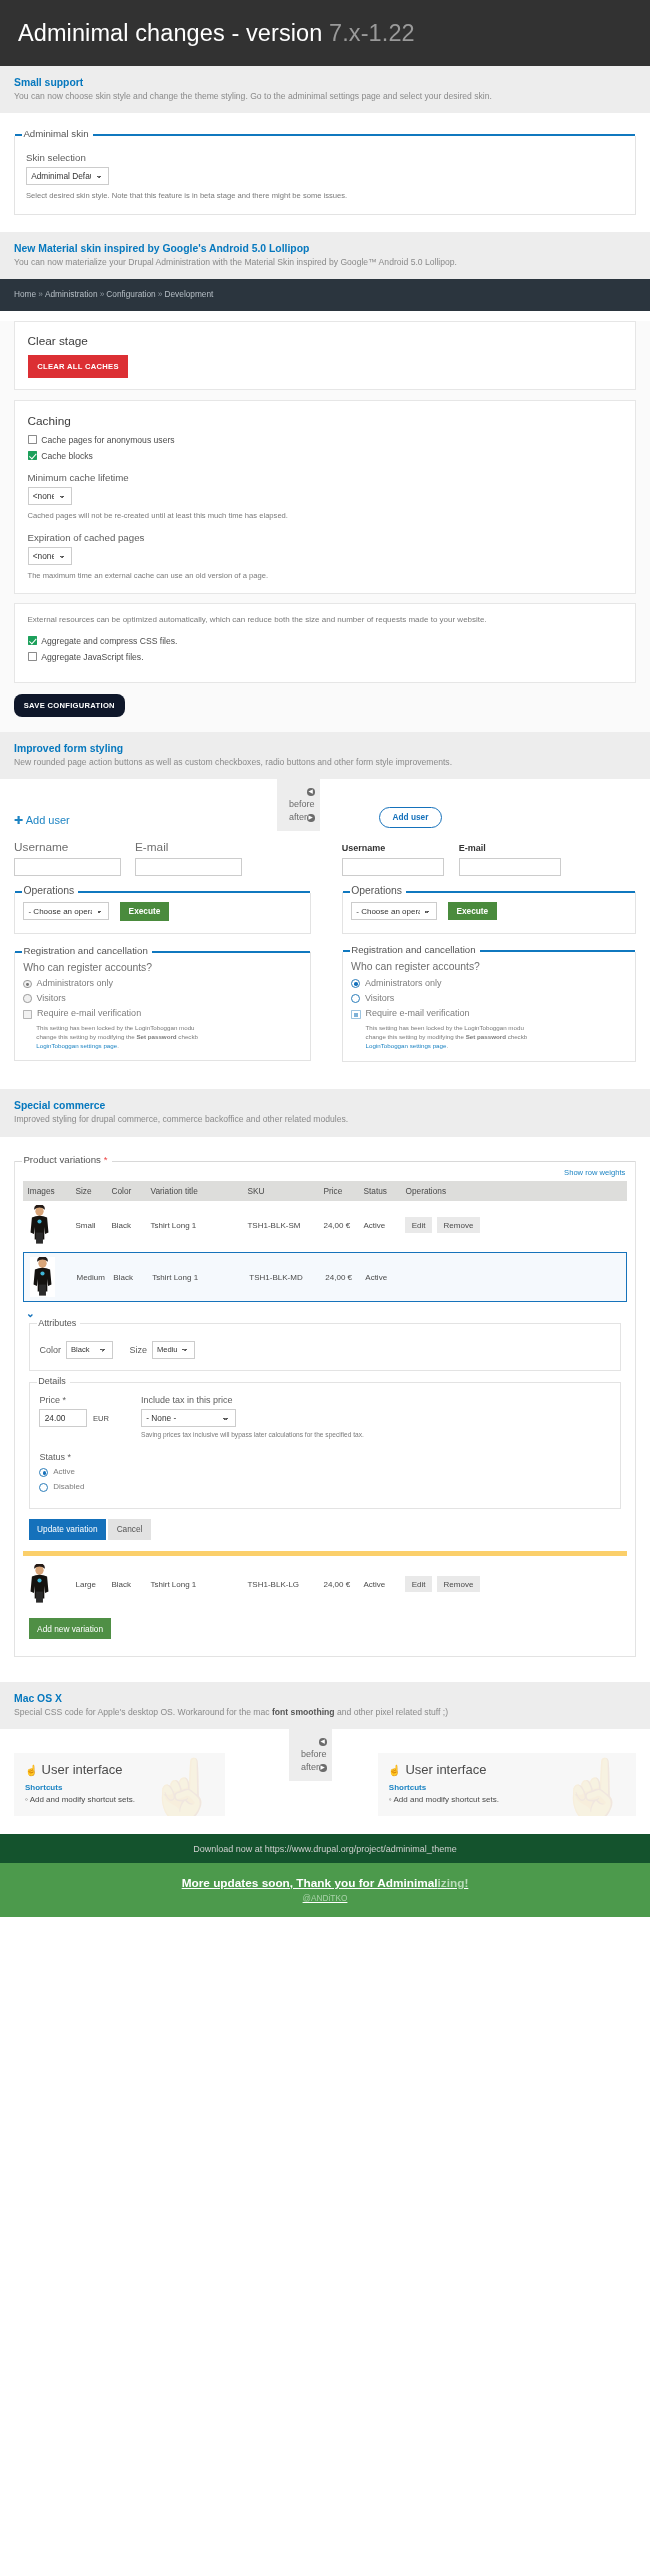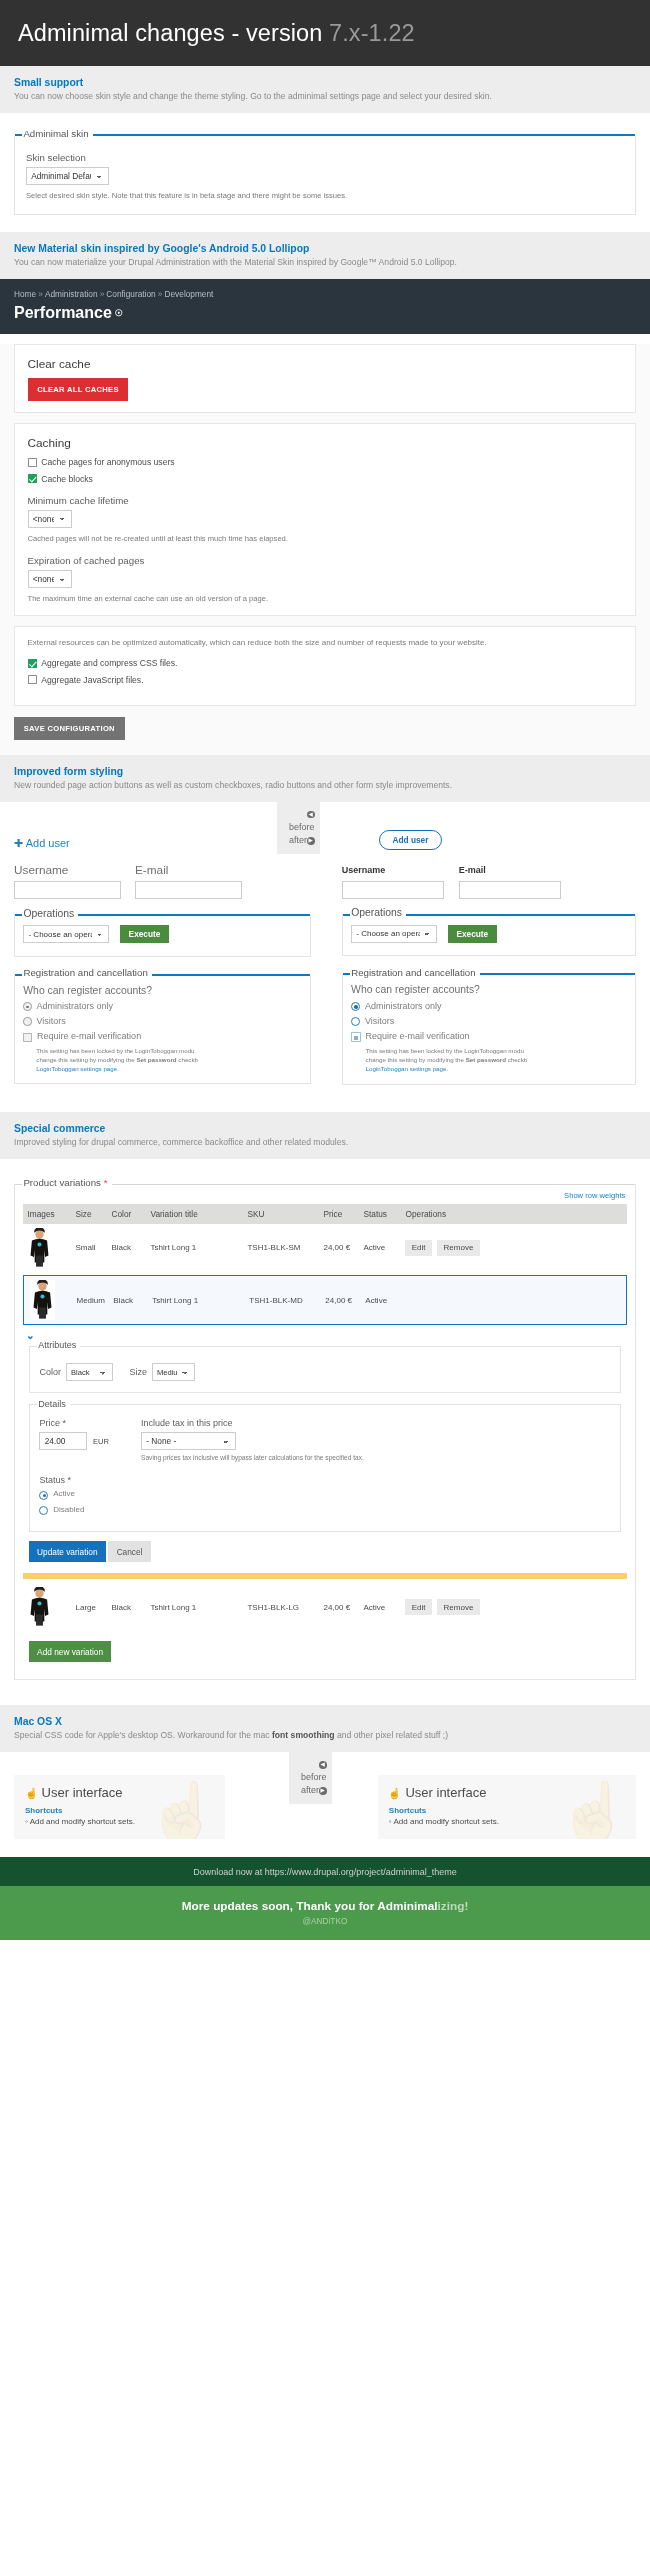--- a/index.html
+++ b/index.html
@@ -82,21 +82,21 @@
   .panel {
     background:#fff; border:0.7px solid #e6e6e6; margin:9.7px 14px 0 14px;
     padding:9.7px 12.5px 11px 12.5px;
   }
   .panel h3 { margin:2.8px 0 7px 0; font-size:11.8px; font-weight:400; color:#3b3b3b; }
 
   .btn { display:inline-block; border:none; color:#fff; font-size:7.6px;
     font-weight:bold; letter-spacing:0.3px; padding:7px 9.7px; cursor:pointer;
     font-family:"Liberation Sans", sans-serif; }
   .btn-red { background:#dc2f34; }
-  .btn-green { background:#737373; }
+  .btn-green { background:#0f172a;border-radius:8px; }
   .btn-green2 { background:#4a8b3d; font-weight:bold; letter-spacing:0; padding:4.2px 8.3px; font-size:8.3px;}
   .btn-blue { background:#1571bb; font-weight:normal; font-size:8.3px; padding:5.5px 8.3px; letter-spacing:0;}
   .btn-grey { background:#e2e2e2; color:#555; font-weight:normal; font-size:8.3px; padding:5.5px 8.3px; letter-spacing:0;}
   .btn-green3 { background:#4f8f45; font-weight:normal; font-size:8.3px; padding:5.5px 8.3px; letter-spacing:0;}
 
   
   .ckrow { display:flex; align-items:center; margin:6.2px 0; }
   .ckbox { width:9px; height:9px; border:0.7px solid #8b8b8b; background:#fff;
     display:inline-block; margin-right:4.8px; flex:0 0 auto; border-radius:0.7px;}
   .ckbox.on { background:#1ca05b; border-color:#1ca05b; position:relative; }
@@ -157,21 +157,21 @@
   
   .uicard { position:relative; background:#f7f7f7; padding:9.7px 11px 12.5px 11px; width:100%; overflow:hidden;}
   .uicard h4 { margin:0 0 5.5px 0; font-weight:300; font-size:13px; color:#4b4b4b; }
   .uicard .sc { color:#1d84c3; font-size:8px; font-weight:bold; margin:0 0 2.8px 0; }
   .uicard .li { font-size:8px; color:#4a4a4a; }
   .uicard .bigicon { position:absolute; right:5.5px; bottom:-4.2px; opacity:.10; font-size:59px; color:#000; line-height:1;}
   .blurry { filter:blur(0.4px); }
 
   
   .f-dark { background:#14532d; color:#cfcfcf; text-align:center; font-size:9px; padding:9.7px 0; }
-  .f-green { background:#4c9a4c; color:#fff; text-align:center; padding:12.5px 0 14px 0; }
+  .f-green { background:#4c9a4c; color:#fff; text-align:center; padding:12.5px 0 14px 0;text-decoration:underline; }
   .f-green .l1 { font-size:11.8px; font-weight:bold; }
   .f-green .l1 .fade { color:#b9dcb9; }
   .f-green .l2 { font-size:8.3px; color:#a9d2a9; margin-top:2.8px; }
 </style>
 </head>
 <body>
 
 <div class="page">
 
   <div class="hero">
@@ -198,27 +198,26 @@
 
   <div class="promo">
     <h2>New Material skin inspired by Google's Android 5.0 Lollipop</h2>
     <p>You can now materialize your Drupal Administration with the Material Skin inspired by Google™ Android 5.0 Lollipop.</p>
   </div>
 
   <div class="adminhdr">
     <div class="breadcrumb">
       <span>Home</span><span class="sep">»</span><span>Administration</span><span class="sep">»</span><span>Configuration</span><span class="sep">»</span><span>Development</span>
     </div>
-    <h2><span>Performance</span><span class="ic">☉</span></h2>
   </div>
 
   <div style="background:#fafafa; padding:0 0 15px 0;">
 
     <div class="panel">
-      <h3>Clear cache</h3>
+      <h3>Clear stage</h3>
       <button class="btn btn-red">CLEAR ALL CACHES</button>
     </div>
 
     <div class="panel">
       <h3>Caching</h3>
 
       <div class="ckrow">
         <span class="ckbox"></span>
         <span class="t">Cache pages for anonymous users</span>
       </div>

